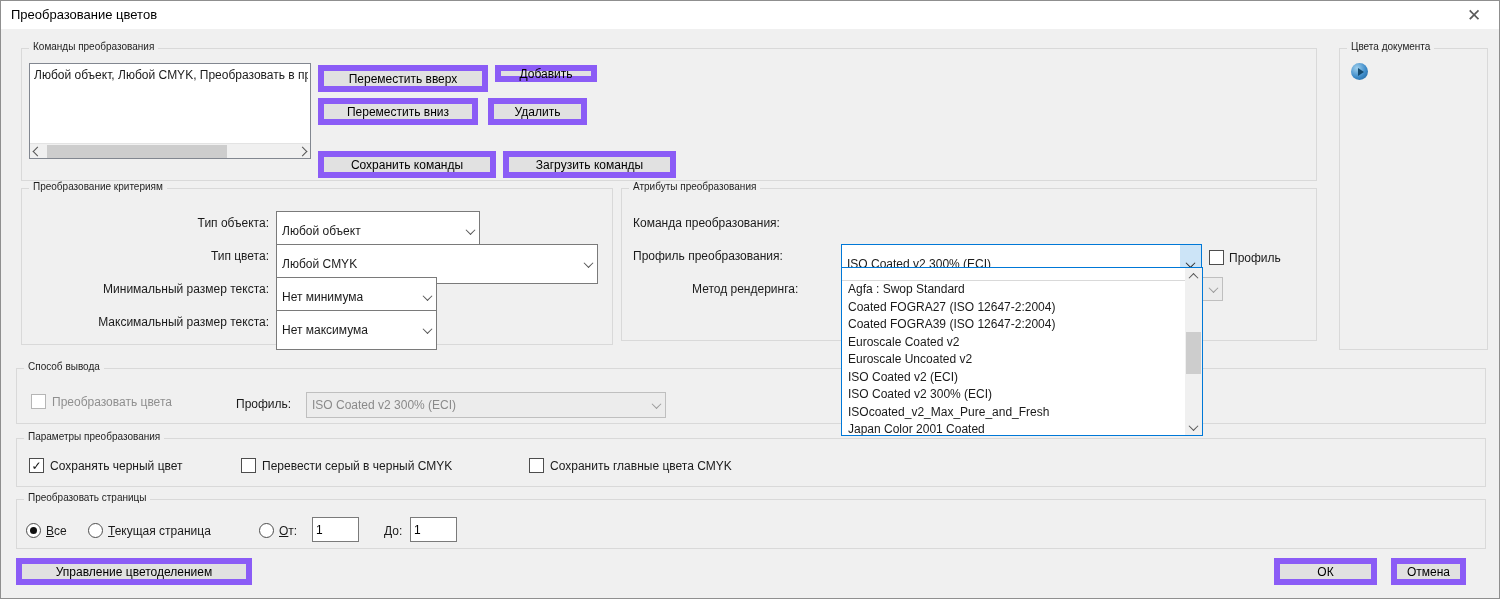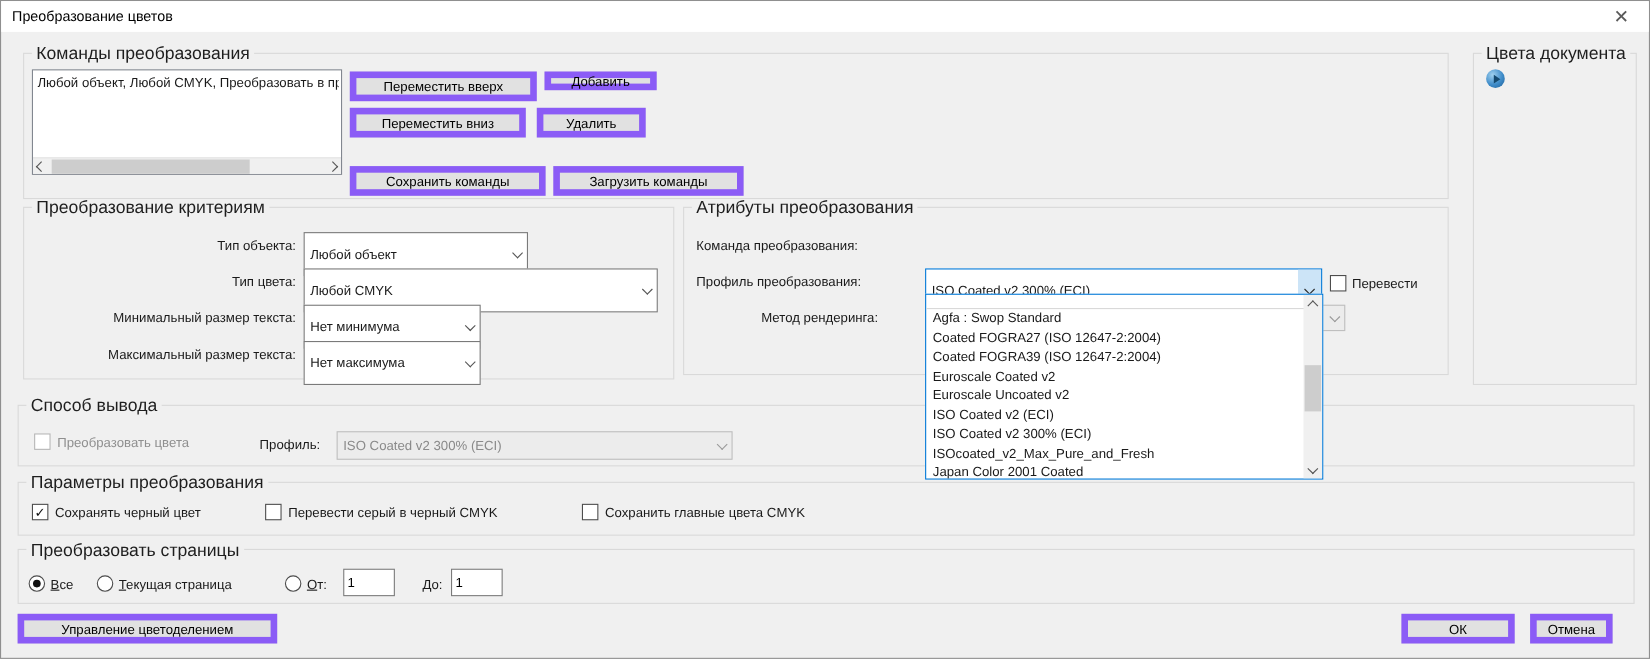--- a/index.html
+++ b/index.html
@@ -10,21 +10,21 @@
   
   .titlebar { position:absolute; left:0; top:0; width:100%; height:28px; background:#ffffff; }
   .title { position:absolute; left:10px; top:6px; font-size:13px; color:#000; }
   .close-btn { position:absolute; right:10px; top:2px; width:30px; height:24px;
                display:flex; align-items:center; justify-content:center;
                font-size:17px; color:#5a5a5a; cursor:default; }
 
   
   .group { position:absolute; border:1px solid #d9d9d9; }
   .group-label { position:absolute; top:-8px; left:7px; background:#f0f0f0; padding:0 4px;
-                 font-size:16px; color:#1e1e1e; white-space:nowrap; }
+                 font-size:10px; color:#1e1e1e; white-space:nowrap; }
 
   
   .btn { position:absolute; background:#e1e1e1; border:6px solid #8b5cf6;
          display:flex; align-items:center; justify-content:center;
          font-size:12px; color:#000; white-space:nowrap; }
 
   
   .listbox { position:absolute; left:28px; top:62px; width:282px; height:96px;
              background:#fff; border:1px solid #828790; }
   .listbox-item { position:absolute; left:4px; top:4px; right:2px; height:16px;
@@ -173,21 +173,21 @@
   <div class="field-label" style="left:632px; top:215px;">Команда преобразования:</div>
 
   <div class="field-label" style="left:632px; top:248px;">Профиль преобразования:</div>
   <div class="combo open" style="left:840px; top:243px; width:361px;">
     <span>ISO Coated v2 300% (ECI)</span>
     <span class="chevwrap">
         <span class="chv down"></span>
       </span>
   </div>
   <div class="cb" style="left:1208px; top:249px;"></div>
-  <div class="field-label" style="left:1228px; top:250px;">Перевести</div>
+  <div class="field-label" style="left:1228px; top:250px;">Профиль</div>
 
   <div class="field-label" style="left:691px; top:281px;">Метод рендеринга:</div>
   <div class="combo disabled under-popup" style="left:840px; top:276px; width:382px; height:24px;">
     <span class="chevwrap">
         <span class="chv down"></span>
       </span>
   </div>
 
   <div class="popup">
     <div class="popup-blank"></div>

